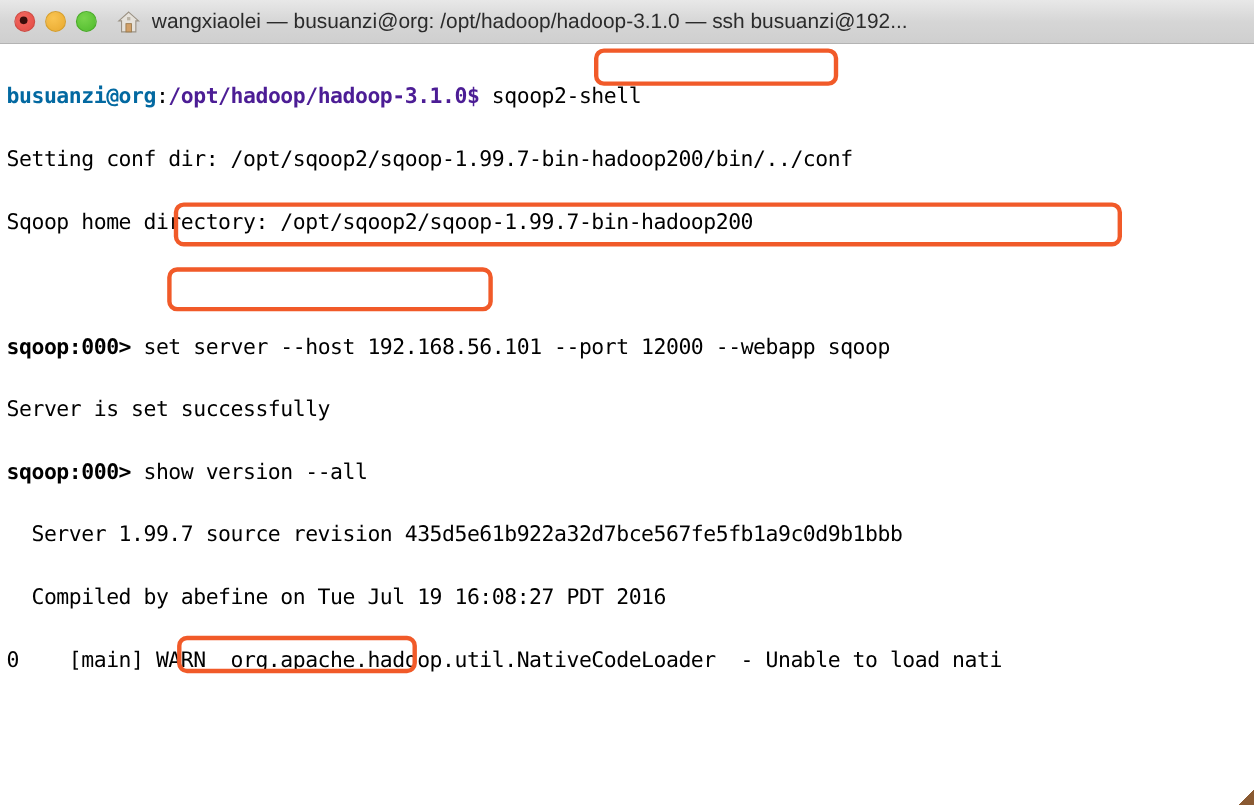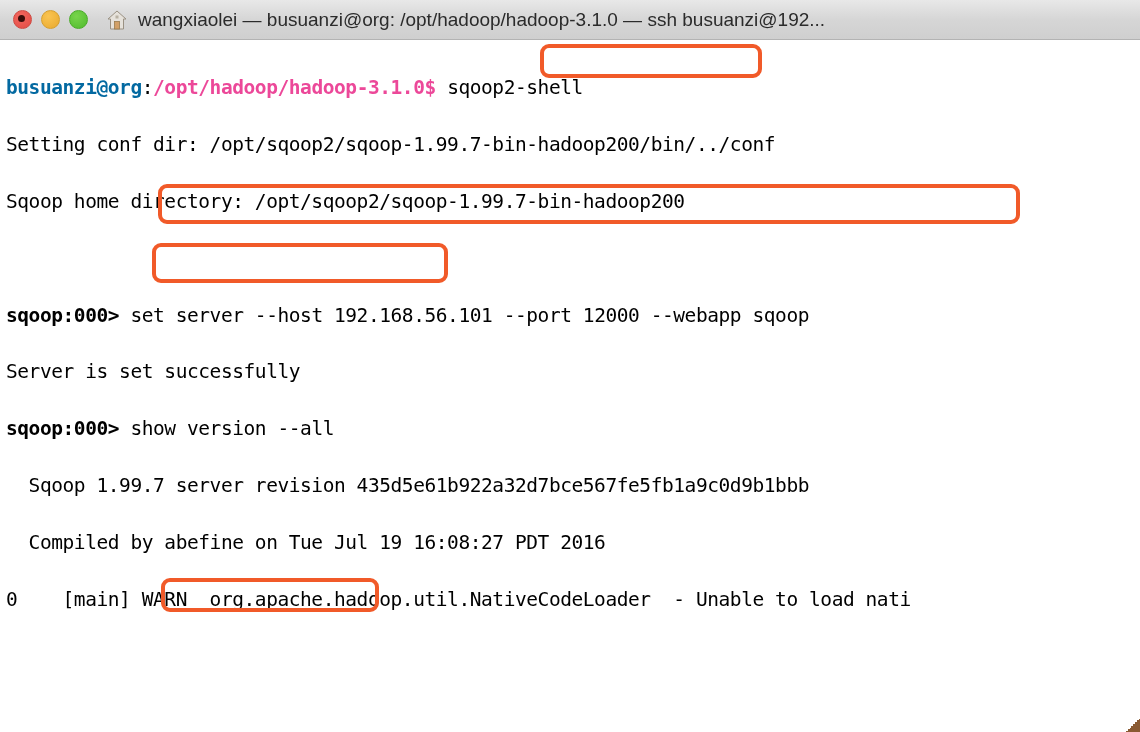--- a/index.html
+++ b/index.html
@@ -77,21 +77,21 @@
     font-family: "DejaVu Sans Mono", "Liberation Mono", monospace;
     font-size: 19.5px;
     line-height: 28.4px;
     color: #000000;
     white-space: pre;
     letter-spacing: -0.43px;
   }
   .ln { display: block; height: 28.4px; }
   .grn  { color: #0369a1; font-weight: bold; }
   .grn2 { color: #3cc13c; }
-  .blu  { color: #ec4899; font-weight: bold; }
+  .blu  { color: #4c1d95; font-weight: bold; }
   .bld  { font-weight: bold; }
 
   
   .hl {
     position: absolute;
     border: 4px solid #f15a29;
     border-radius: 9px;
     background: transparent;
     box-sizing: border-box;
   }
@@ -128,21 +128,21 @@
   <div id="terminal">
 
     <div id="term-text">
 <span class="ln"><span class="grn">busuanzi@org</span><span>:</span><span class="blu">/opt/hadoop/hadoop-3.1.0</span><span class="blu">$ </span><span>sqoop2-shell</span></span>
 <span class="ln">Setting conf dir: /opt/sqoop2/sqoop-1.99.7-bin-hadoop200/bin/../conf</span>
 <span class="ln">Sqoop home directory: /opt/sqoop2/sqoop-1.99.7-bin-hadoop200</span>
 <span class="ln"> </span>
 <span class="ln"><span class="bld">sqoop:000&gt; </span><span>set server --host 192.168.56.101 --port 12000 --webapp sqoop</span></span>
 <span class="ln">Server is set successfully</span>
 <span class="ln"><span class="bld">sqoop:000&gt; </span><span>show version --all</span></span>
-<span class="ln">  Sqoop 1.99.7 server revision 435d5e61b922a32d7bce567fe5fb1a9c0d9b1bbb</span>
+<span class="ln">  Server 1.99.7 source revision 435d5e61b922a32d7bce567fe5fb1a9c0d9b1bbb</span>
 <span class="ln">  Compiled by abefine on Tue Jul 19 16:08:27 PDT 2016</span>
 <span class="ln">0    [main] WARN  org.apache.hadoop.util.NativeCodeLoader  - Unable to load nati</span>
 
 
 
 
 
 
 
 

